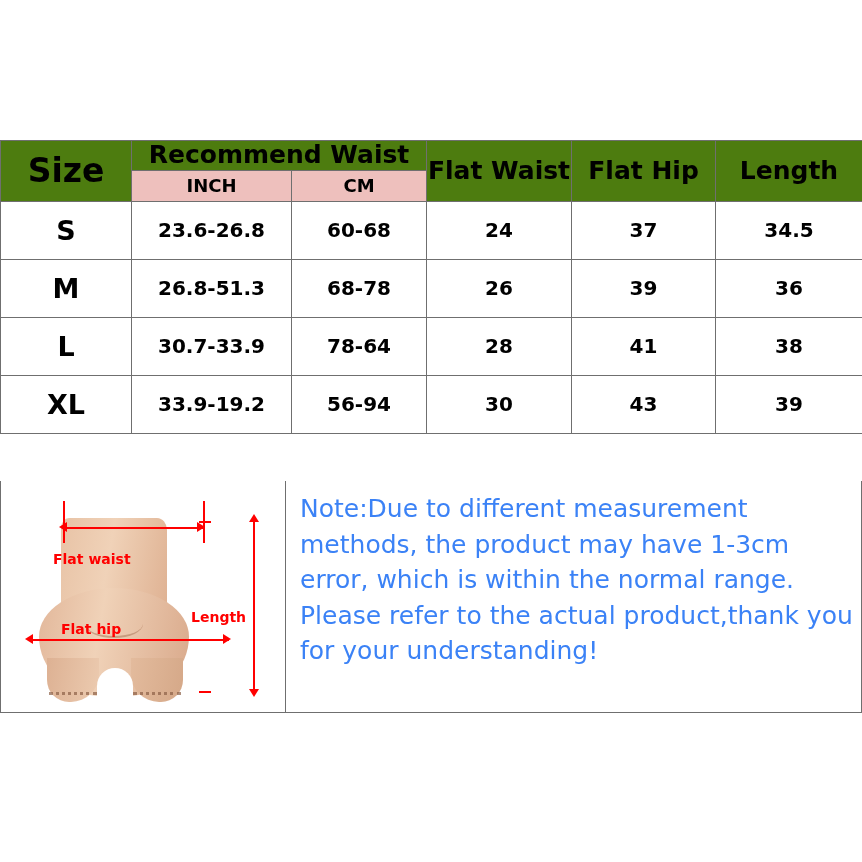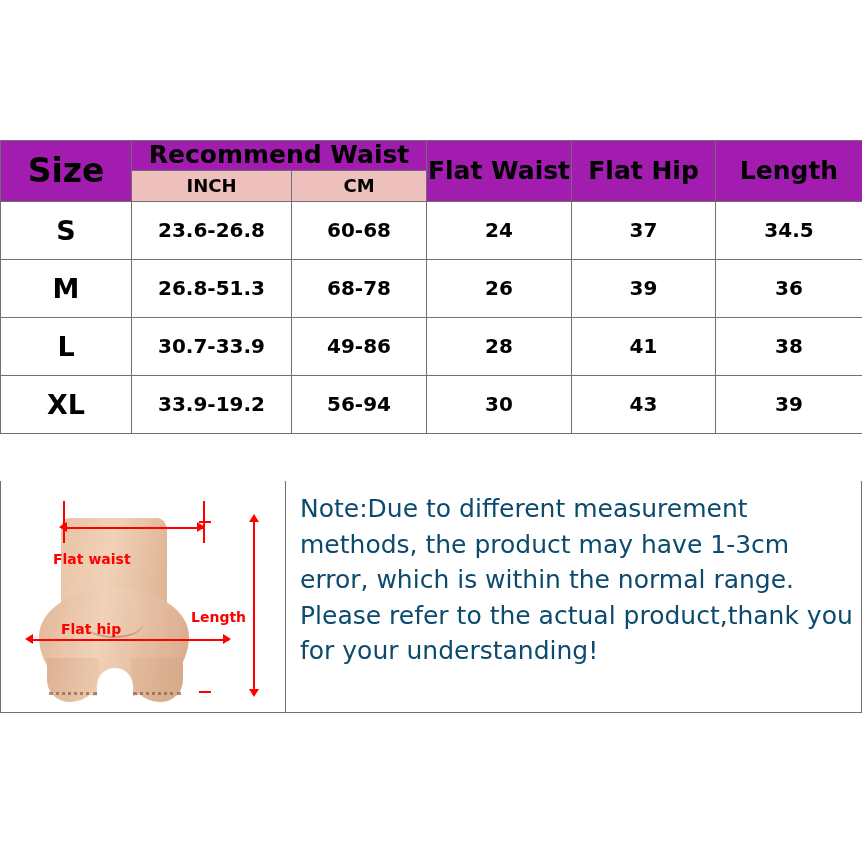--- a/index.html
+++ b/index.html
@@ -33,21 +33,21 @@
     width: 862px;
     table-layout: fixed;
   }
   table.size-table td, table.size-table th {
     border: 1px solid #6f6f6f;
     text-align: center;
     vertical-align: middle;
     padding: 0;
   }
   .hdr {
-    background: #a21caf;
+    background: #4d7c0f;
     font-weight: bold;
   }
   .hdr-size {
     font-size: 33px;
     font-weight: bold;
   }
   .hdr-main {
     font-size: 25px;
     font-weight: bold;
     line-height: 1.15;
@@ -95,21 +95,21 @@
     overflow: hidden;
   }
   .note-cell {
     flex: 1;
     box-sizing: border-box;
     padding: 10px 8px 8px 14px;
   }
   .note-text {
     font-size: 25px;
     line-height: 1.42;
-    color: #0c4a6e;
+    color: #3b82f6;
   }
 
   
   .garment {
     position: absolute;
     left: 38px;
     top: 37px;
     width: 150px;
     height: 180px;
   }
@@ -272,21 +272,21 @@
           <td class="row-label">M</td>
           <td class="cell">26.8-51.3</td>
           <td class="cell">68-78</td>
           <td class="cell">26</td>
           <td class="cell">39</td>
           <td class="cell">36</td>
         </tr>
         <tr>
           <td class="row-label">L</td>
           <td class="cell">30.7-33.9</td>
-          <td class="cell">49-86</td>
+          <td class="cell">78-64</td>
           <td class="cell">28</td>
           <td class="cell">41</td>
           <td class="cell">38</td>
         </tr>
         <tr>
           <td class="row-label">XL</td>
           <td class="cell">33.9-19.2</td>
           <td class="cell">56-94</td>
           <td class="cell">30</td>
           <td class="cell">43</td>

